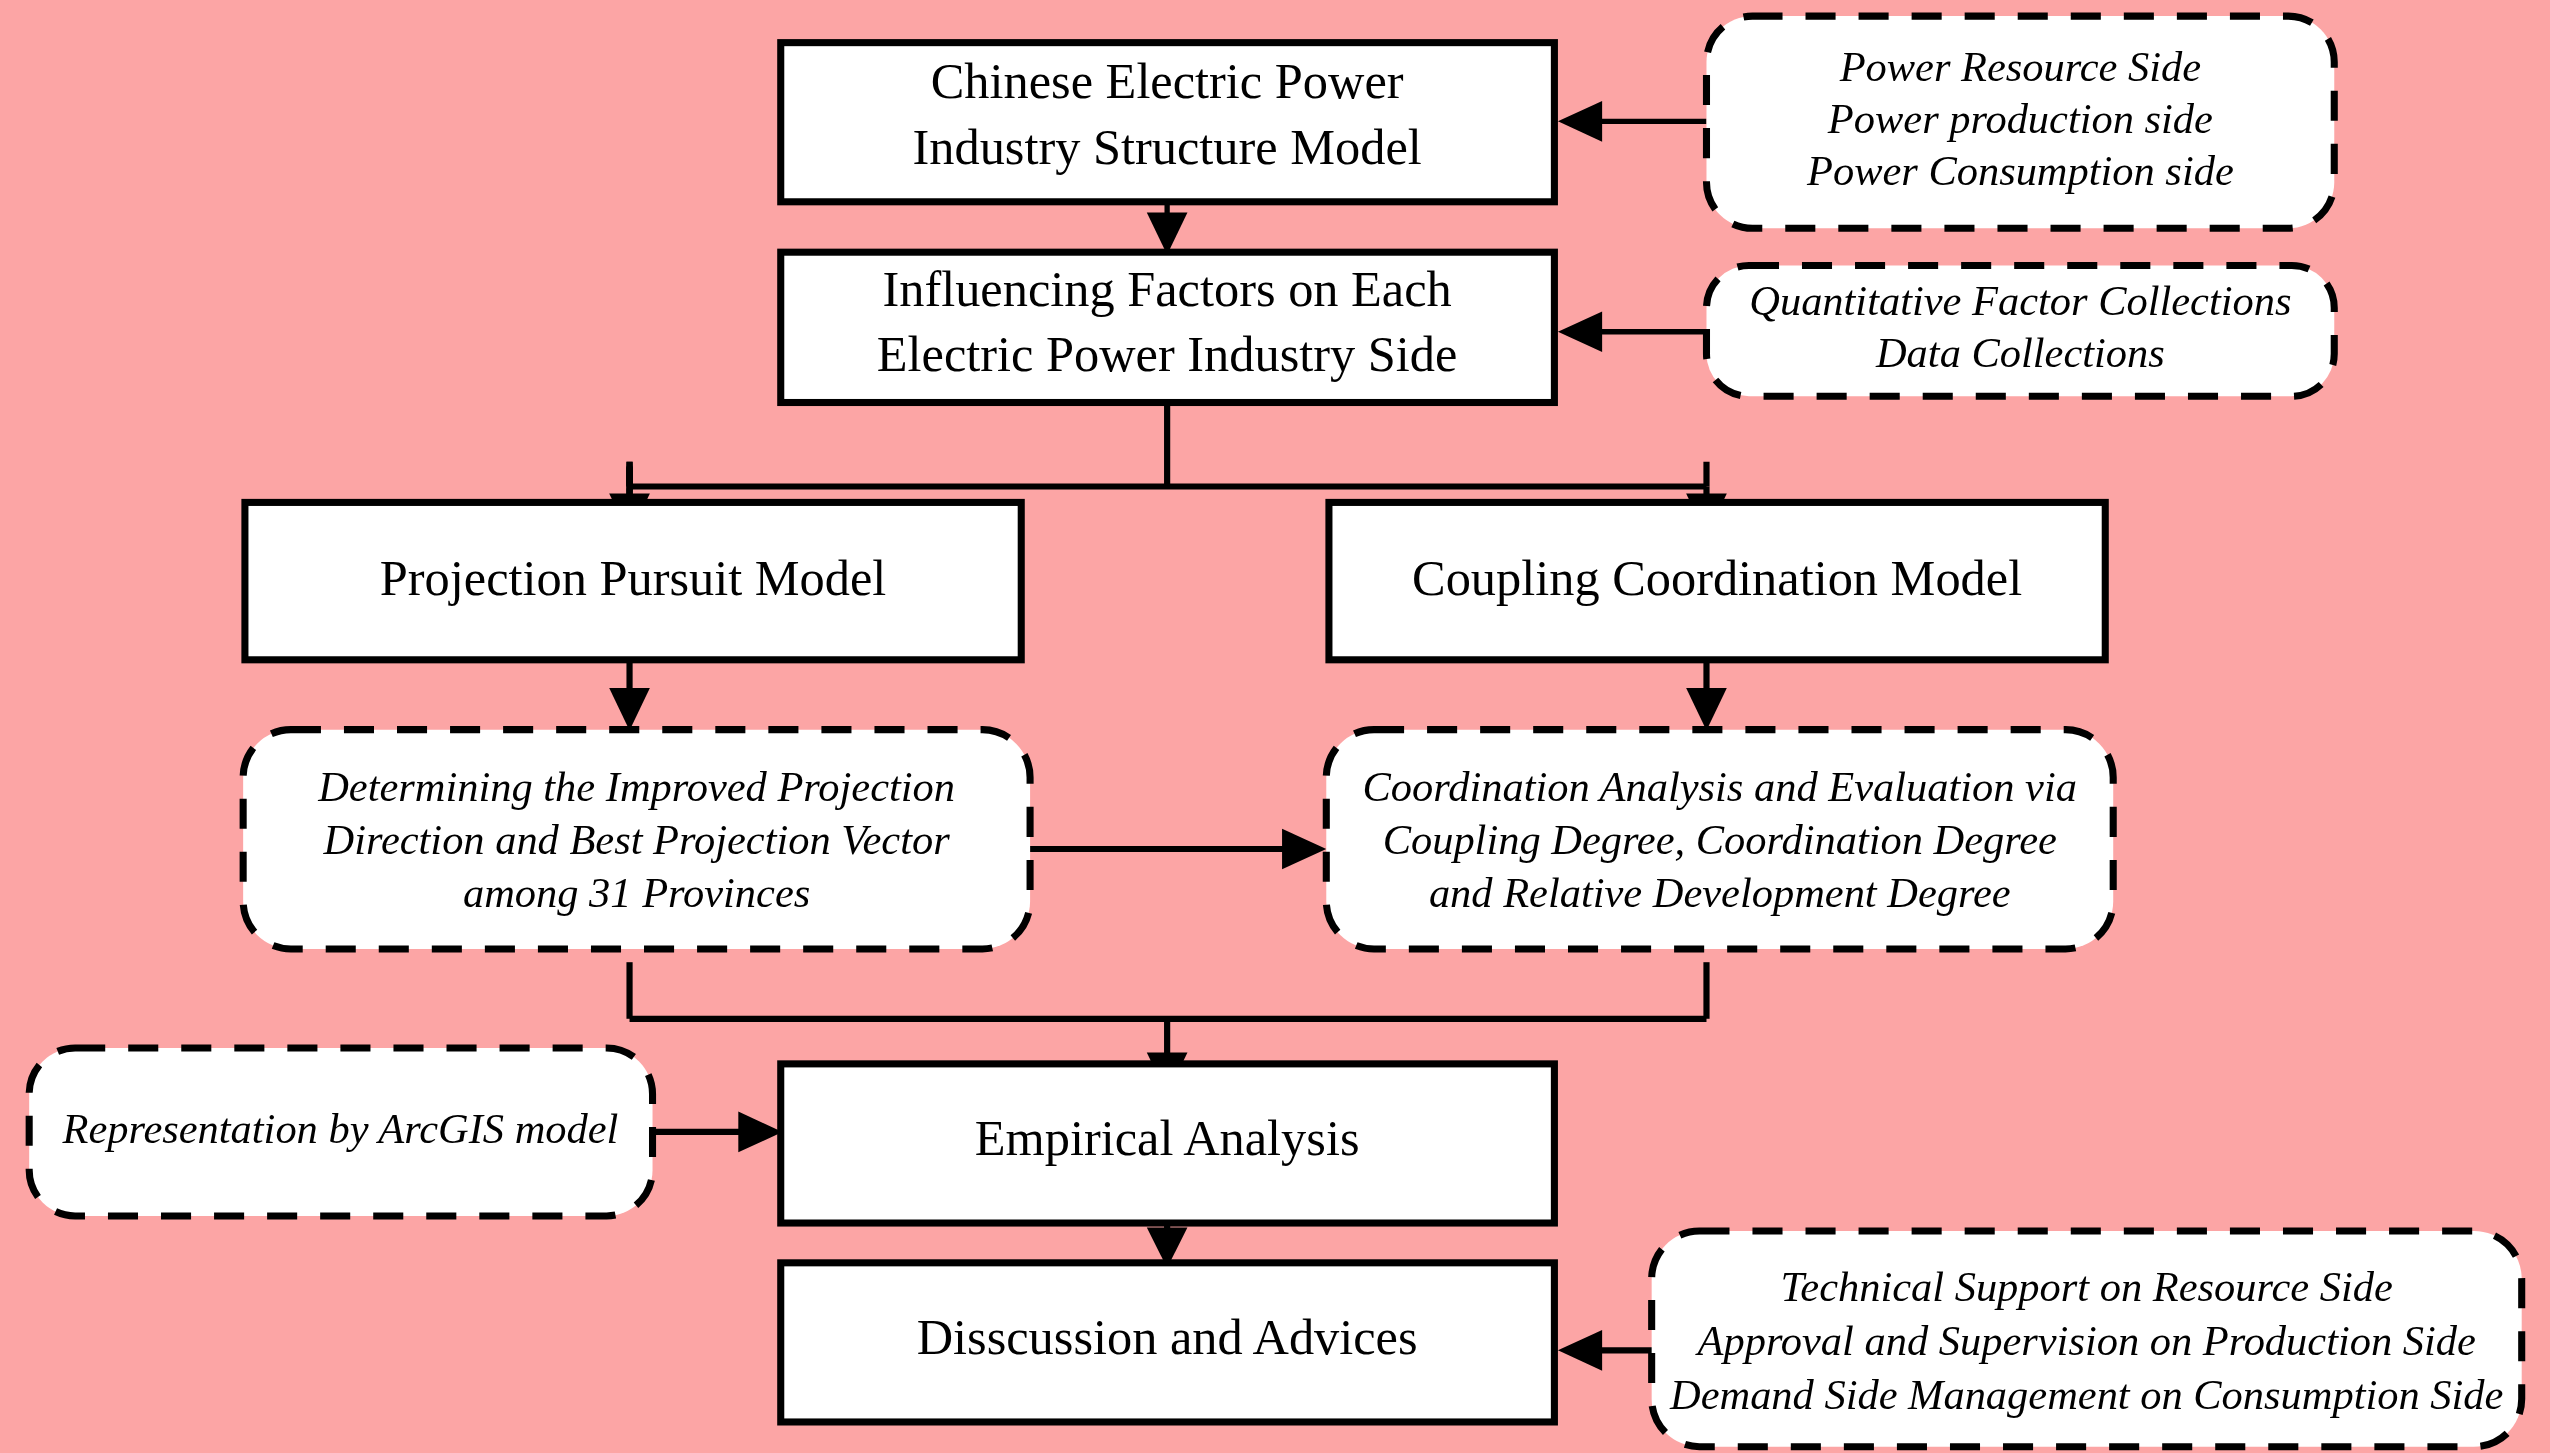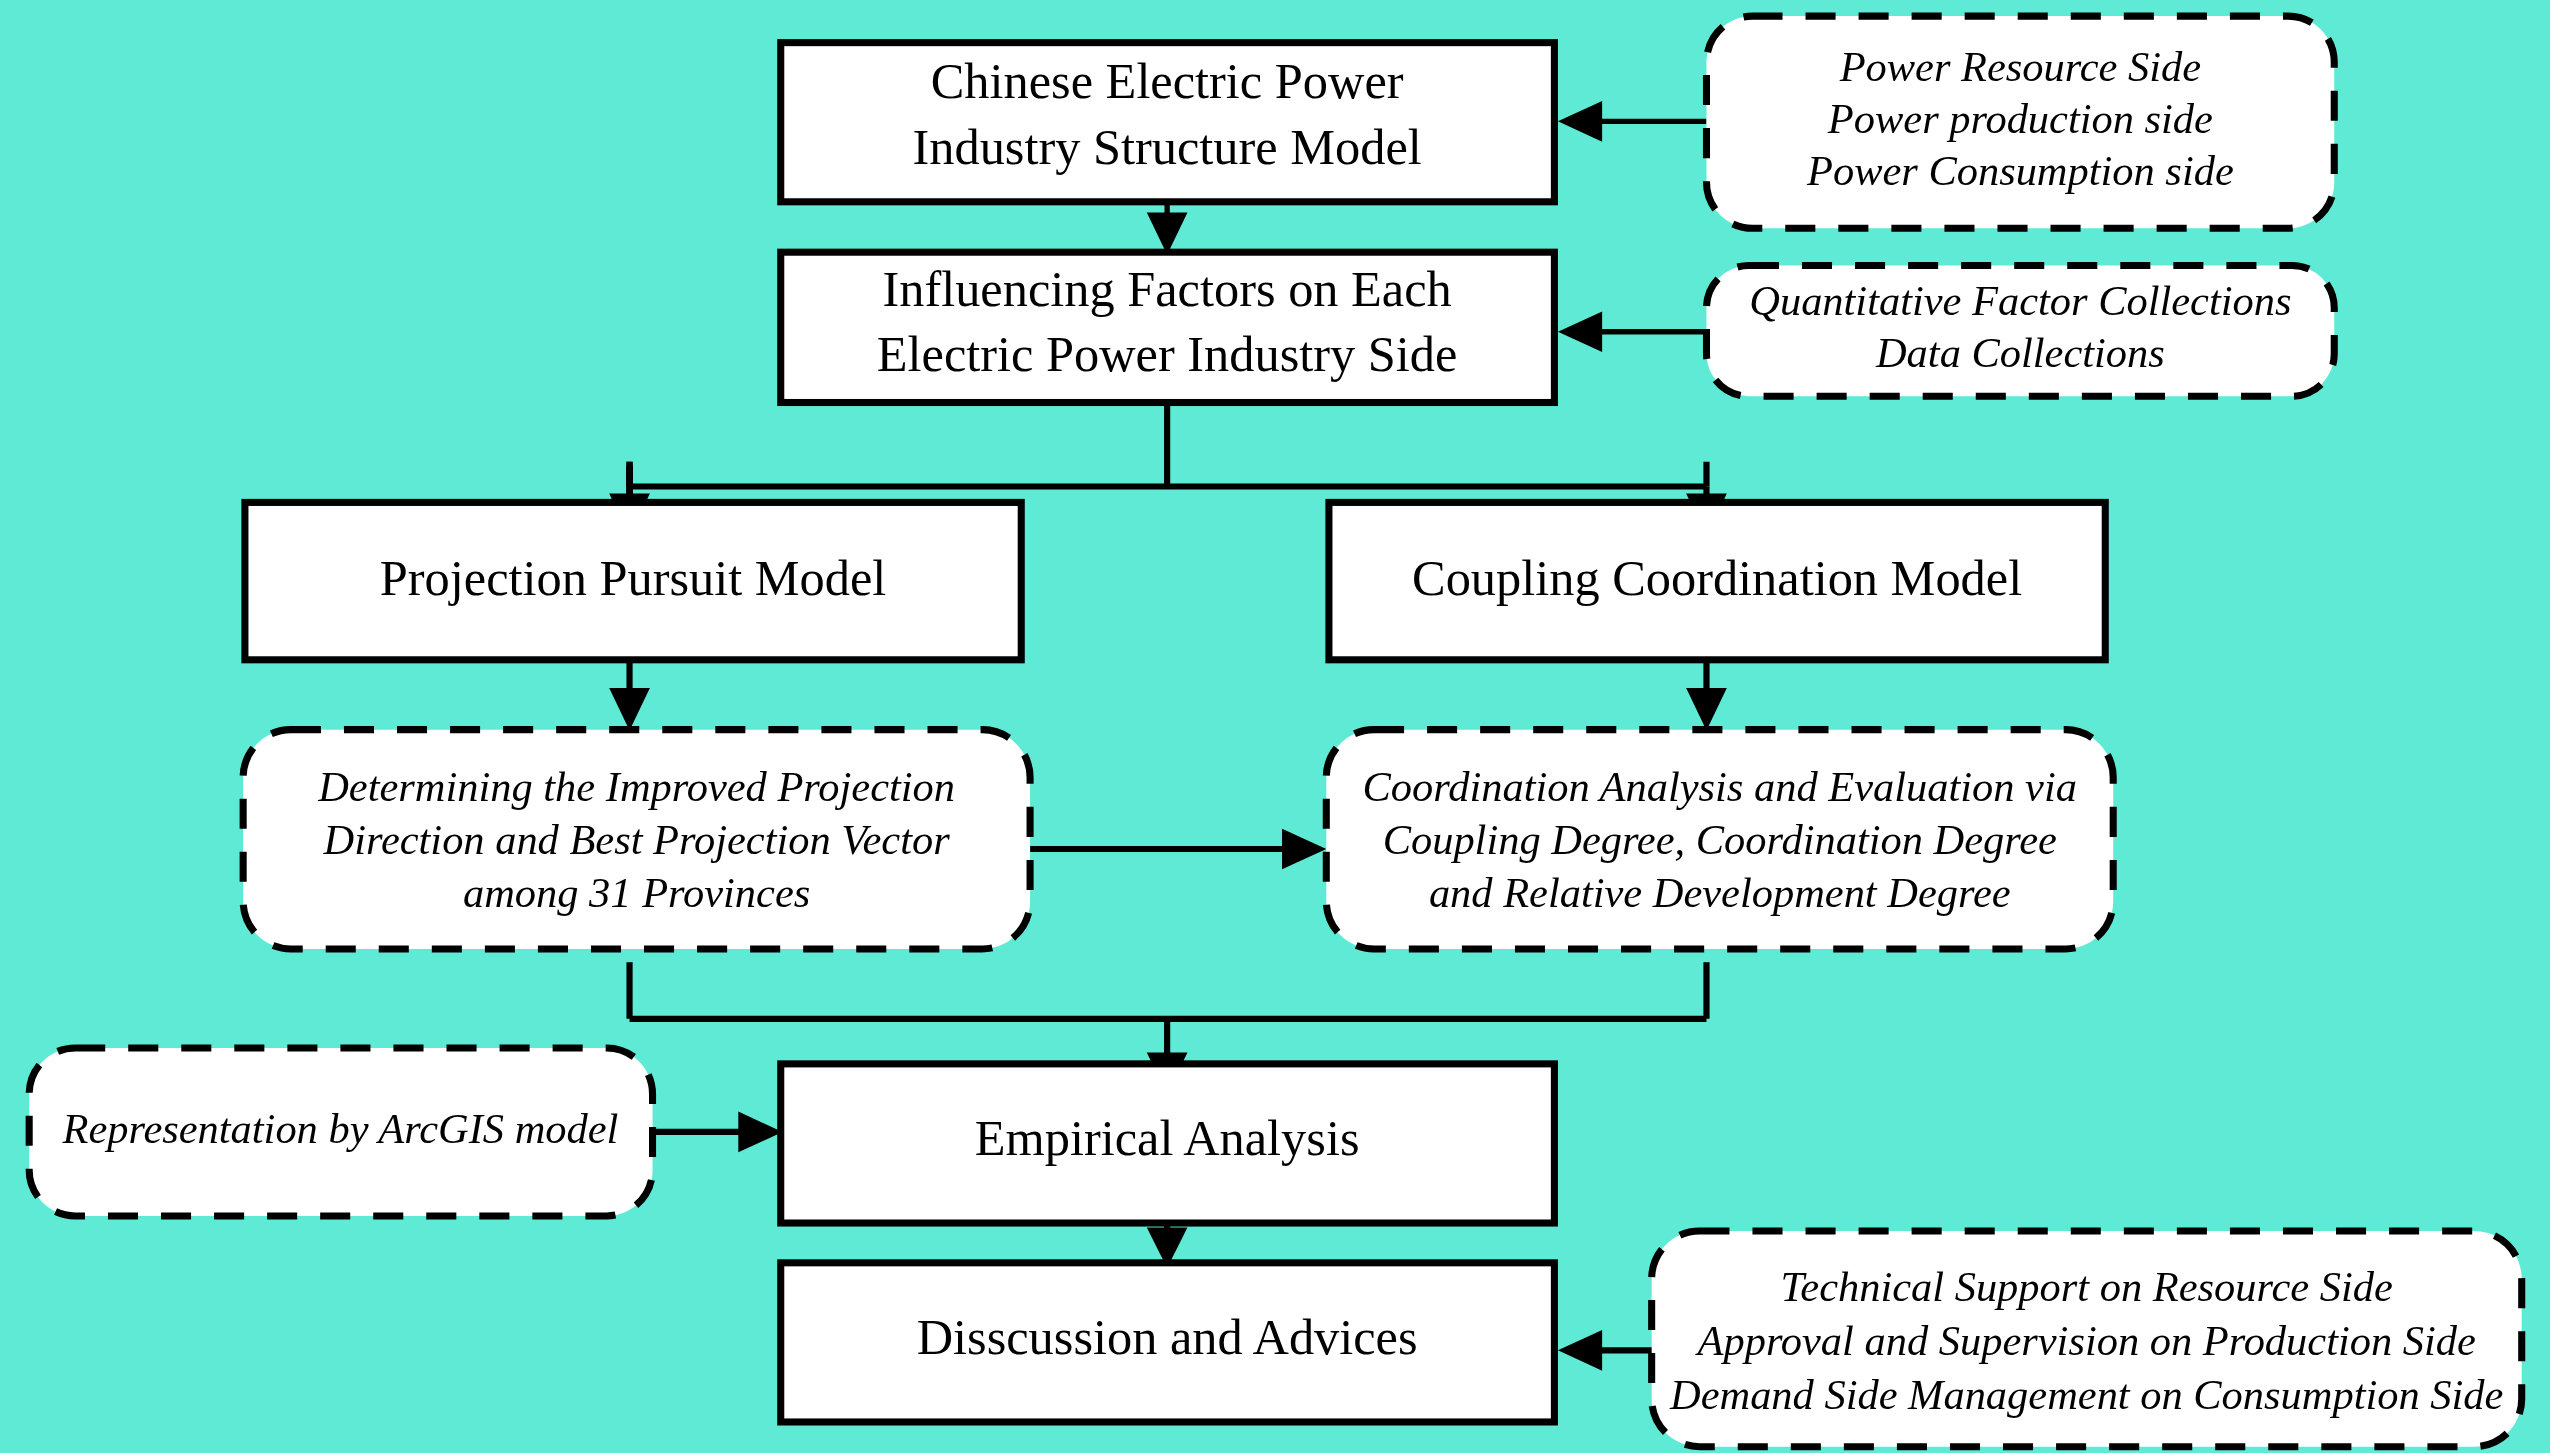--- a/index.html
+++ b/index.html
@@ -10,21 +10,21 @@
   body {
     width: 2550px;
     height: 1454px;
     overflow: hidden;
     font-family: "Liberation Serif", serif;
   }
   #chart-root {
     position: relative;
     width: 2550px;
     height: 1454px;
-    background: #5eead4;
+    background: #fca5a5;
   }
   svg#flow {
     position: absolute;
     left: 0; top: 0;
     width: 2550px;
     height: 1454px;
     display: block;
   }
   .solid-box {
     fill: #ffffff;

